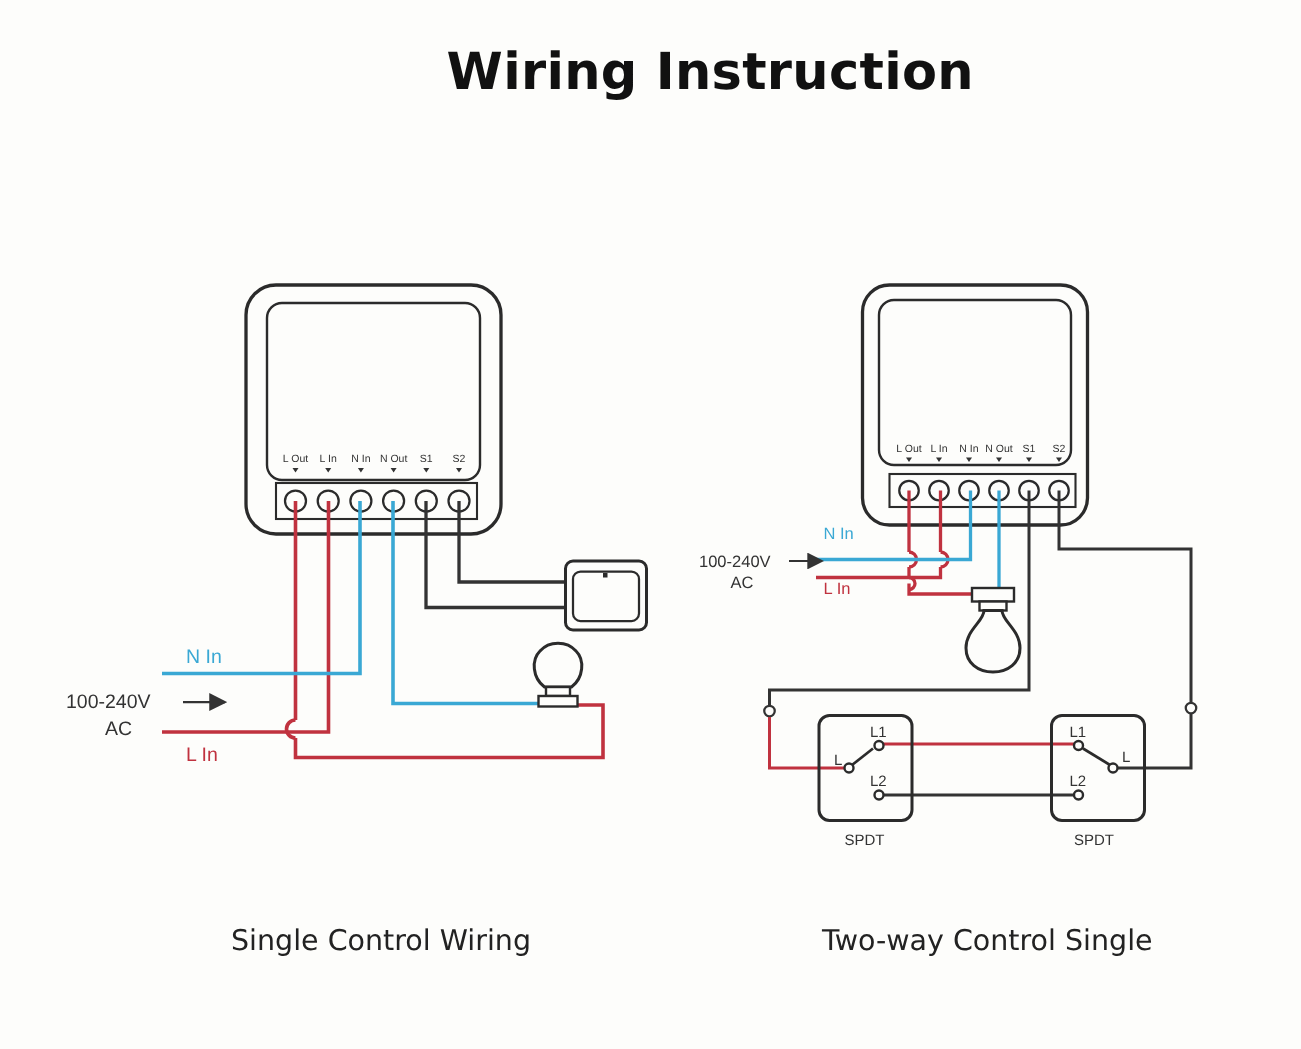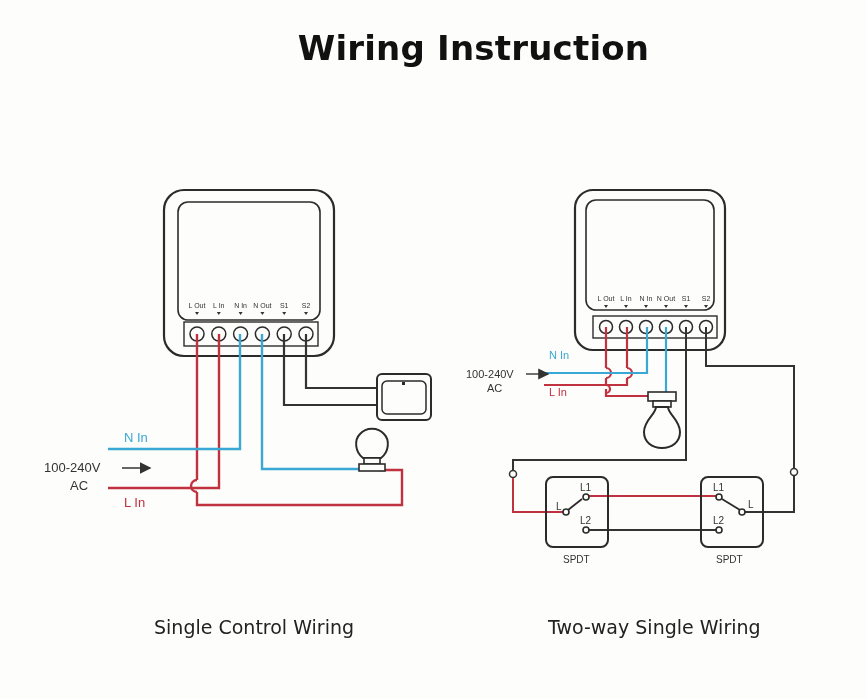--- a/index.html
+++ b/index.html
@@ -173,13 +173,13 @@
 
     <text class="wire-lbl" x="549" y="359" fill="#3aa8d4" style="font-size:11px">N In</text>
     <text class="wire-lbl" x="549" y="396" fill="#c0323f" style="font-size:11px">L In</text>
     <text class="volt-lbl" x="466" y="378" style="font-size:11px">100-240V</text>
     <text class="volt-lbl" x="487" y="392" style="font-size:11px">AC</text>
     <line x1="526" y1="374" x2="548" y2="374" stroke="#333" stroke-width="1.4" marker-end="url(#arrow)"></line>
   </g>
 </svg>
 
 <div class="caption" id="cap-single">Single Control Wiring</div>
-<div class="caption" id="cap-two">Two-way Single Wiring</div>
+<div class="caption" id="cap-two">Two-way Control Single</div>
 
 </body></html>

